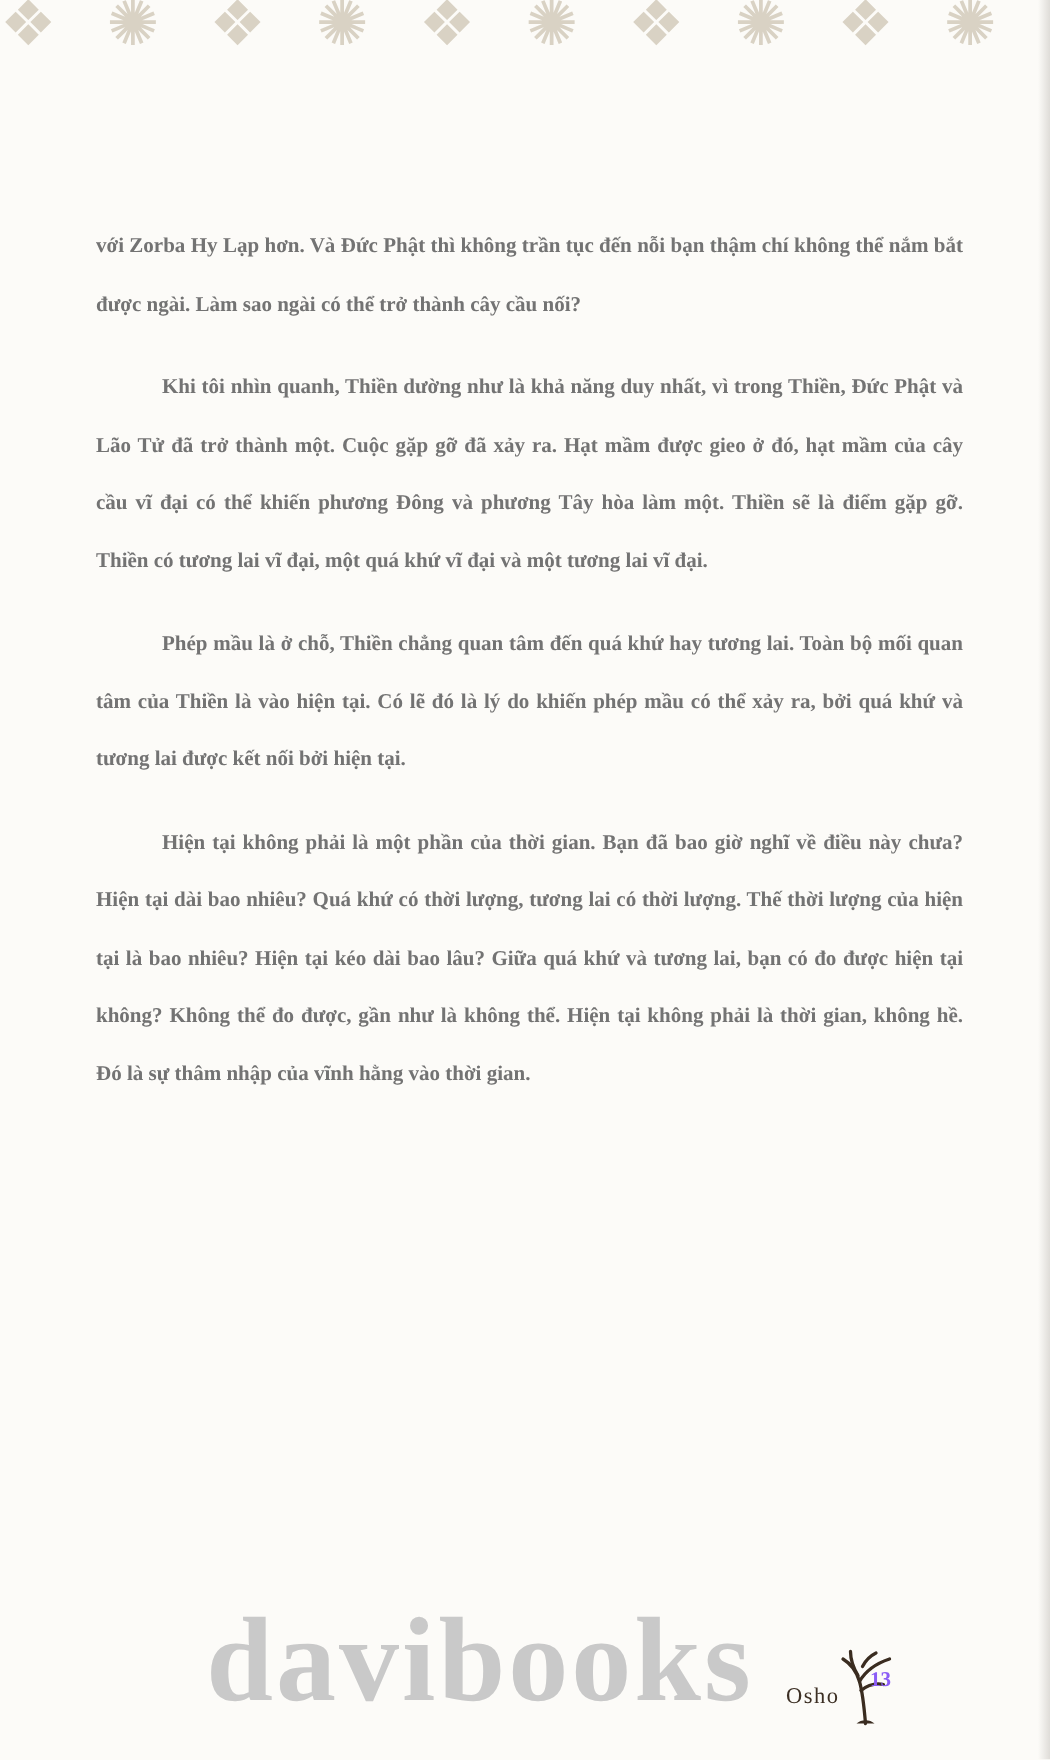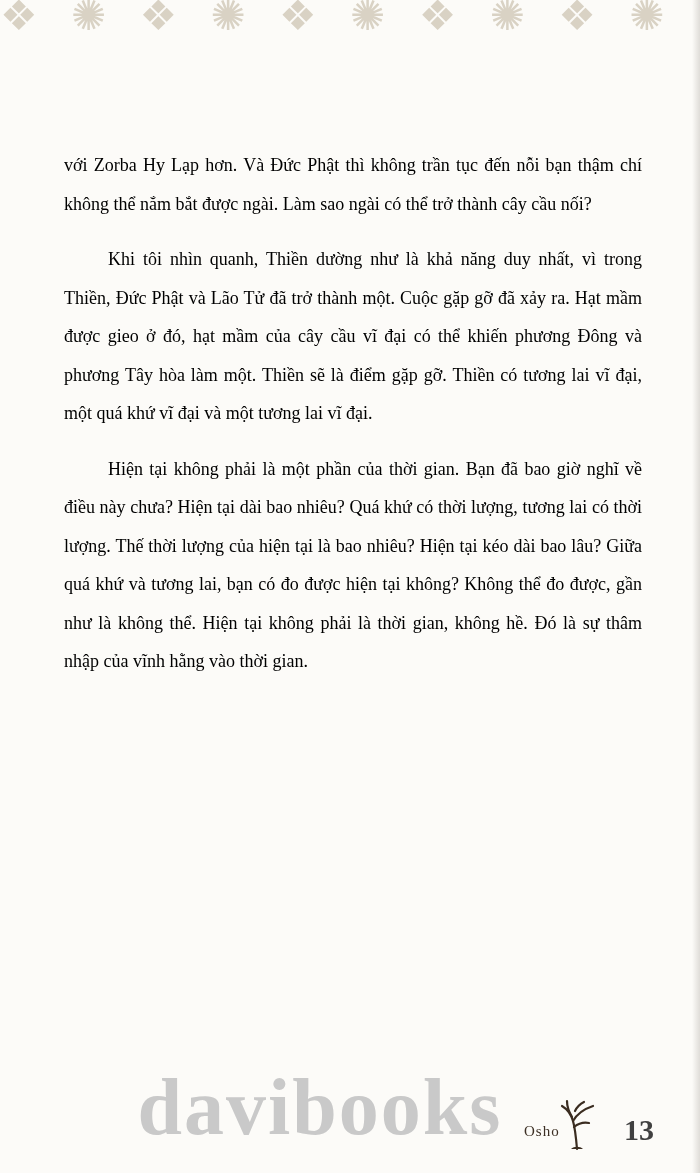--- a/index.html
+++ b/index.html
@@ -24,24 +24,25 @@
     letter-spacing:10px;
     white-space:nowrap;
     overflow:hidden;
     height:64px;
     line-height:64px;
     user-select:none;
   }
   .page-body {
     position:absolute;
     top:146px; left:64px; width:578px;
-    color:#000000;
-    font-size:18px;
+    color:#737373;
+    font-size:14px;
     line-height:38.5px;
     text-align:justify;
+    font-weight:bold;
   }
   .page-body p { margin:0 0 17px 0; }
   .page-body p.indent { text-indent:44px; }
   .footer { position:absolute; left:0; top:1030px; width:700px; height:143px;margin-top:31px; }
   .watermark {
     position:absolute; top:6px; left:0; width:640px;
     text-align:center;
     font-size:80px;
     font-weight:bold;
     color:#c9c9c9;
@@ -57,34 +58,35 @@
     color:#858a92;
   }
   .author-label {
     position:absolute; top:62px; left:524px;
     font-size:15px;
     color:#3c2f24;
     letter-spacing:1px;
   }
   .tree-icon { position:absolute; top:34px; left:556px; }
   .page-number {
-    position:absolute; top:52px; left:624px;
-    font-size:30px;
-    color:#404040;
+    position:absolute; top:52px; left:580px;
+    font-size:14px;
+    color:#8b5cf6;
     font-weight:bold;
   }
 </style>
 </head>
 <body>
 
 <div class="ornament-band">❖ ✺ ❖ ✺ ❖ ✺ ❖ ✺ ❖ ✺ ❖ ✺ ❖ ✺ ❖ ✺ ❖ ✺ ❖ ✺ ❖ ✺ ❖ ✺ ❖</div>
 
 <div class="page-body">
   <p>với Zorba Hy Lạp hơn. Và Đức Phật thì không trần tục đến nỗi bạn thậm chí không thể nắm bắt được ngài. Làm sao ngài có thể trở thành cây cầu nối?</p>
   <p class="indent">Khi tôi nhìn quanh, Thiền dường như là khả năng duy nhất, vì trong Thiền, Đức Phật và Lão Tử đã trở thành một. Cuộc gặp gỡ đã xảy ra. Hạt mầm được gieo ở đó, hạt mầm của cây cầu vĩ đại có thể khiến phương Đông và phương Tây hòa làm một. Thiền sẽ là điểm gặp gỡ. Thiền có tương lai vĩ đại, một quá khứ vĩ đại và một tương lai vĩ đại.</p>
+  <p class="indent">Phép mầu là ở chỗ, Thiền chẳng quan tâm đến quá khứ hay tương lai. Toàn bộ mối quan tâm của Thiền là vào hiện tại. Có lẽ đó là lý do khiến phép mầu có thể xảy ra, bởi quá khứ và tương lai được kết nối bởi hiện tại.</p>
   <p class="indent">Hiện tại không phải là một phần của thời gian. Bạn đã bao giờ nghĩ về điều này chưa? Hiện tại dài bao nhiêu? Quá khứ có thời lượng, tương lai có thời lượng. Thế thời lượng của hiện tại là bao nhiêu? Hiện tại kéo dài bao lâu? Giữa quá khứ và tương lai, bạn có đo được hiện tại không? Không thể đo được, gần như là không thể. Hiện tại không phải là thời gian, không hề. Đó là sự thâm nhập của vĩnh hằng vào thời gian.</p>
 </div>
 
 <div class="footer">
   <div class="watermark">davibooks</div>
   <div class="author-label">Osho</div>
   <span class="tree-icon">
     <svg width="42" height="56" viewBox="0 0 42 56" xmlns="http://www.w3.org/2000/svg">
       <g stroke="#3a2c20" fill="none" stroke-width="2.2" stroke-linecap="round">
         <path d="M21 54 C20 42 19 33 17 26 C15 19 11 14 6 11"></path>

